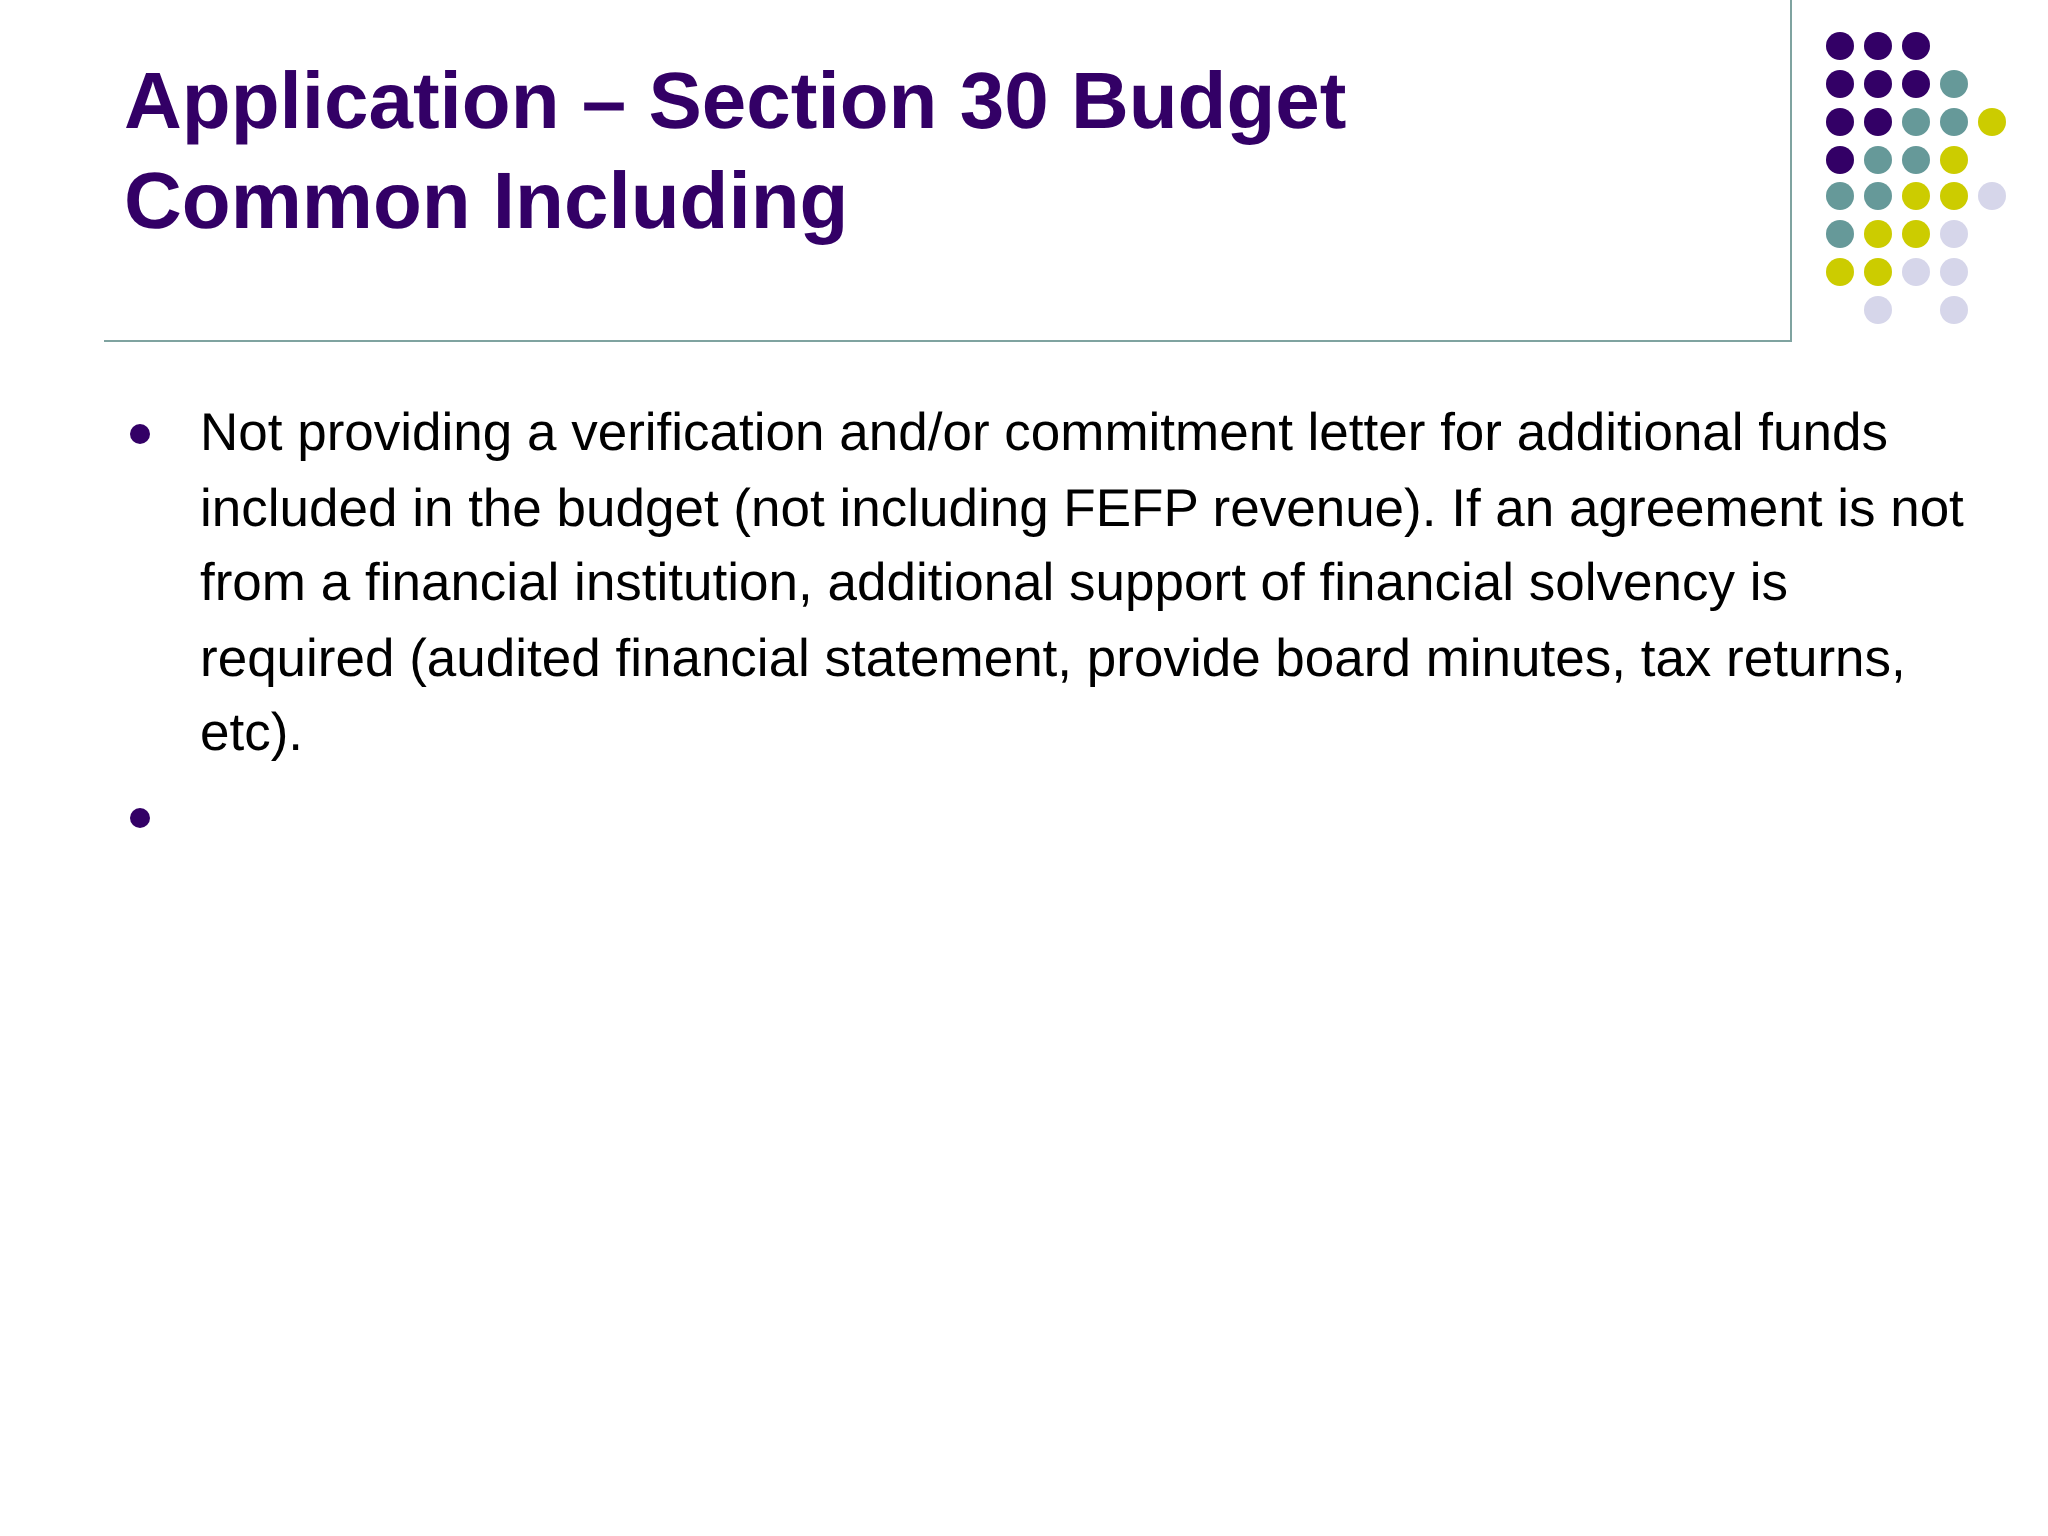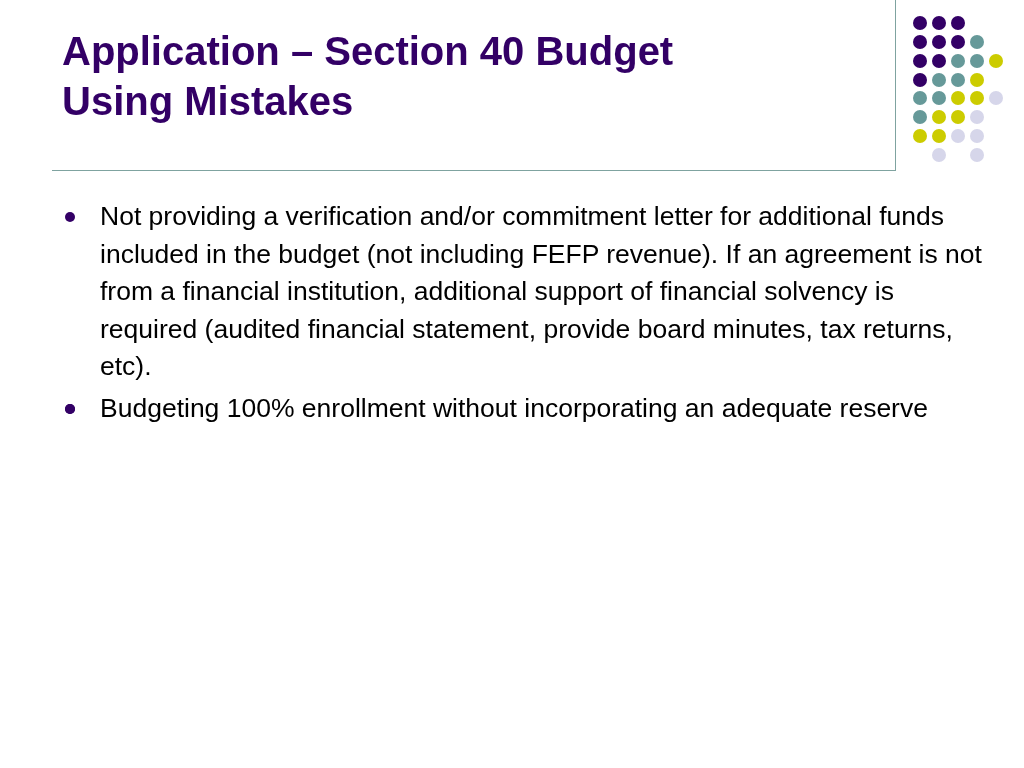--- a/index.html
+++ b/index.html
@@ -85,22 +85,22 @@
       height: 10px;
       border-radius: 50%;
       background: #330066;
     }
   </style>
 </head>
 <body>
 
 <div class="slide">
   <h1 class="title">
-    <span>Application – Section 40 Budget</span>
-    <span>Using Mistakes</span>
+    <span>Application – Section 30 Budget</span>
+    <span>Common Including</span>
   </h1>
 
   <div class="rule-h"></div>
   <div class="rule-v"></div>
 
   <div class="dots" id="dot-grid">
       <span class="dot" style="left: 913px; top: 16px; background: rgb(51, 0, 102);"></span>
       <span class="dot" style="left: 932px; top: 16px; background: rgb(51, 0, 102);"></span>
       <span class="dot" style="left: 951px; top: 16px; background: rgb(51, 0, 102);"></span>
       <span class="dot" style="left: 913px; top: 35px; background: rgb(51, 0, 102);"></span>
@@ -134,18 +134,14 @@
     </div>
 
   <ul class="bullets">
     <li class="bullet-item">
       <span class="bullet-dot"></span>
       <span>Not providing a verification and/or commitment letter for additional funds included in the budget (not including FEFP revenue).  If an agreement is not from a financial institution, additional support of financial solvency is required (audited financial statement, provide board minutes, tax returns, etc).</span>
     </li>
     <li class="bullet-item">
       <span class="bullet-dot"></span>
     </li>
-    <li class="bullet-item">
-      <span class="bullet-dot"></span>
-      <span>Budgeting 100% enrollment without incorporating an adequate reserve</span>
-    </li>
   </ul>
 </div>
 
 </body></html>

